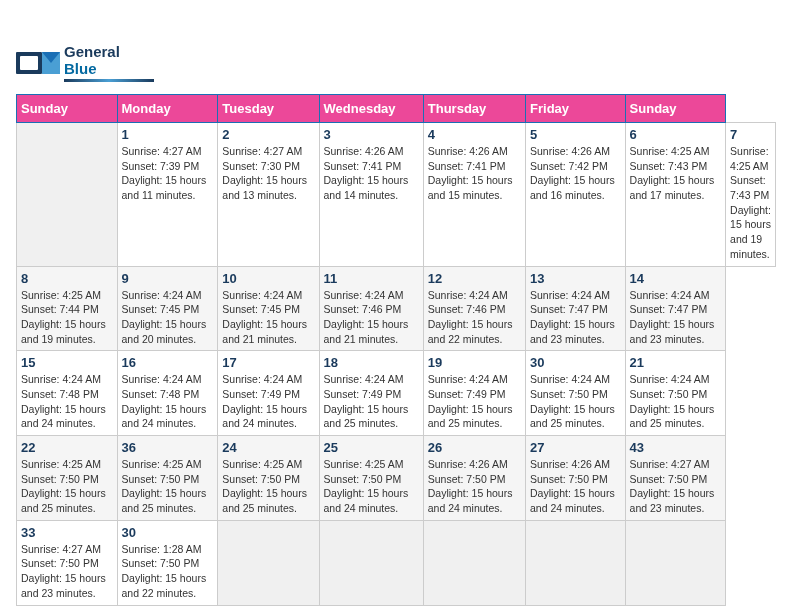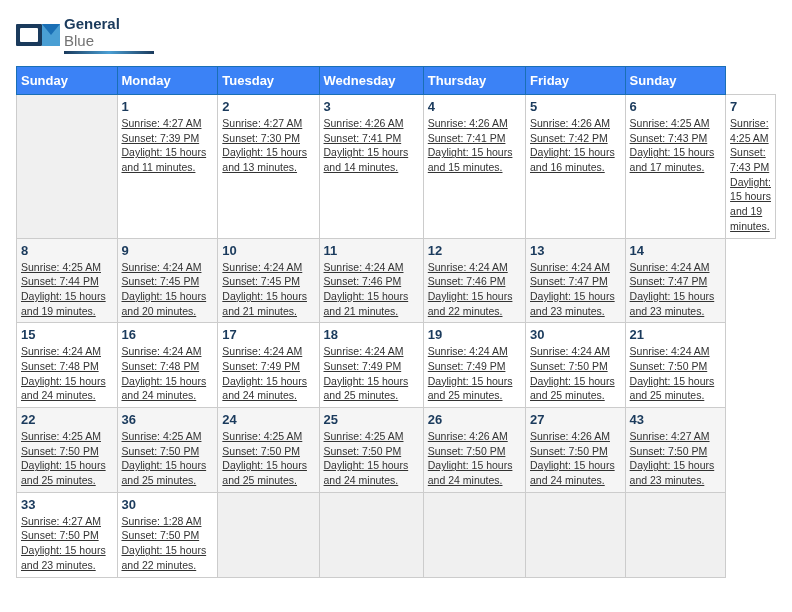--- a/index.html
+++ b/index.html
@@ -13,20 +13,21 @@
     .header {
       display: flex;
       justify-content: space-between;
       align-items: flex-start;
       margin-bottom: 12px;
     }
     .logo {
       display: flex;
       flex-direction: column;
       align-items: flex-start;
+      margin-top: 28px;
     }
     .logo-line {
       width: 90px;
       height: 3px;
       background: linear-gradient(to right, #1a3a5c, #4a9fd4, #1a3a5c);
       margin-top: 2px;
     }
     .title-block {
       text-align: right;
     }
@@ -38,21 +39,21 @@
     .location {
       font-size: 16px;
       color: #555;
     }
     table {
       width: 100%;
       border-collapse: collapse;
       font-size: 11px;
     }
     thead tr th {
-      background: #3b82f6;
+      background: #ec4899;
       color: #fff;
       padding: 6px 4px;
       text-align: left;
       font-size: 13px;
       font-weight: bold;
       border: 1px solid #1a6fb5;
     }
     tbody tr td {
       border: 1px solid #ccc;
       vertical-align: top;
@@ -68,21 +69,20 @@
       font-size: 13px;
       font-weight: bold;
       color: #1a3a5c;
       display: block;
       margin-bottom: 2px;
     }
     .day-info {
       color: #333;
       font-size: 10.5px;
       line-height: 1.4;
-      text-decoration: underline;
     }
     .empty-cell {
       background: #f0f0f0 !important;
     }
   </style>
 </head>
 <body>
 
 <div class="header">
   <div class="logo">
@@ -91,21 +91,21 @@
         
         <svg width="44" height="38" viewBox="0 0 44 38">
           <rect x="0" y="8" width="26" height="22" rx="1" fill="#1a3a5c"></rect>
           <rect x="4" y="12" width="18" height="14" rx="1" fill="#fff"></rect>
           <polygon points="26,8 44,8 44,30 26,30" fill="#4a9fd4"></polygon>
           <polygon points="26,8 44,8 35,19" fill="#1a6fb5"></polygon>
         </svg>
       </div>
       <div style="margin-left:2px;">
         <div style="font-size:15px;font-weight:bold;color:#1a3a5c;line-height:1.1;">General</div>
-        <div style="font-size:15px;font-weight:normal;color:#737373;line-height:1.1;">Blue</div>
+        <div style="font-size:15px;font-weight:bold;color:#0369a1;line-height:1.1;">Blue</div>
         <div class="logo-line"></div>
       </div>
     </div>
   </div>
   <div class="title-block">
     <div class="month-title"></div>
     <div class="location"></div>
   </div>
 </div>
 

